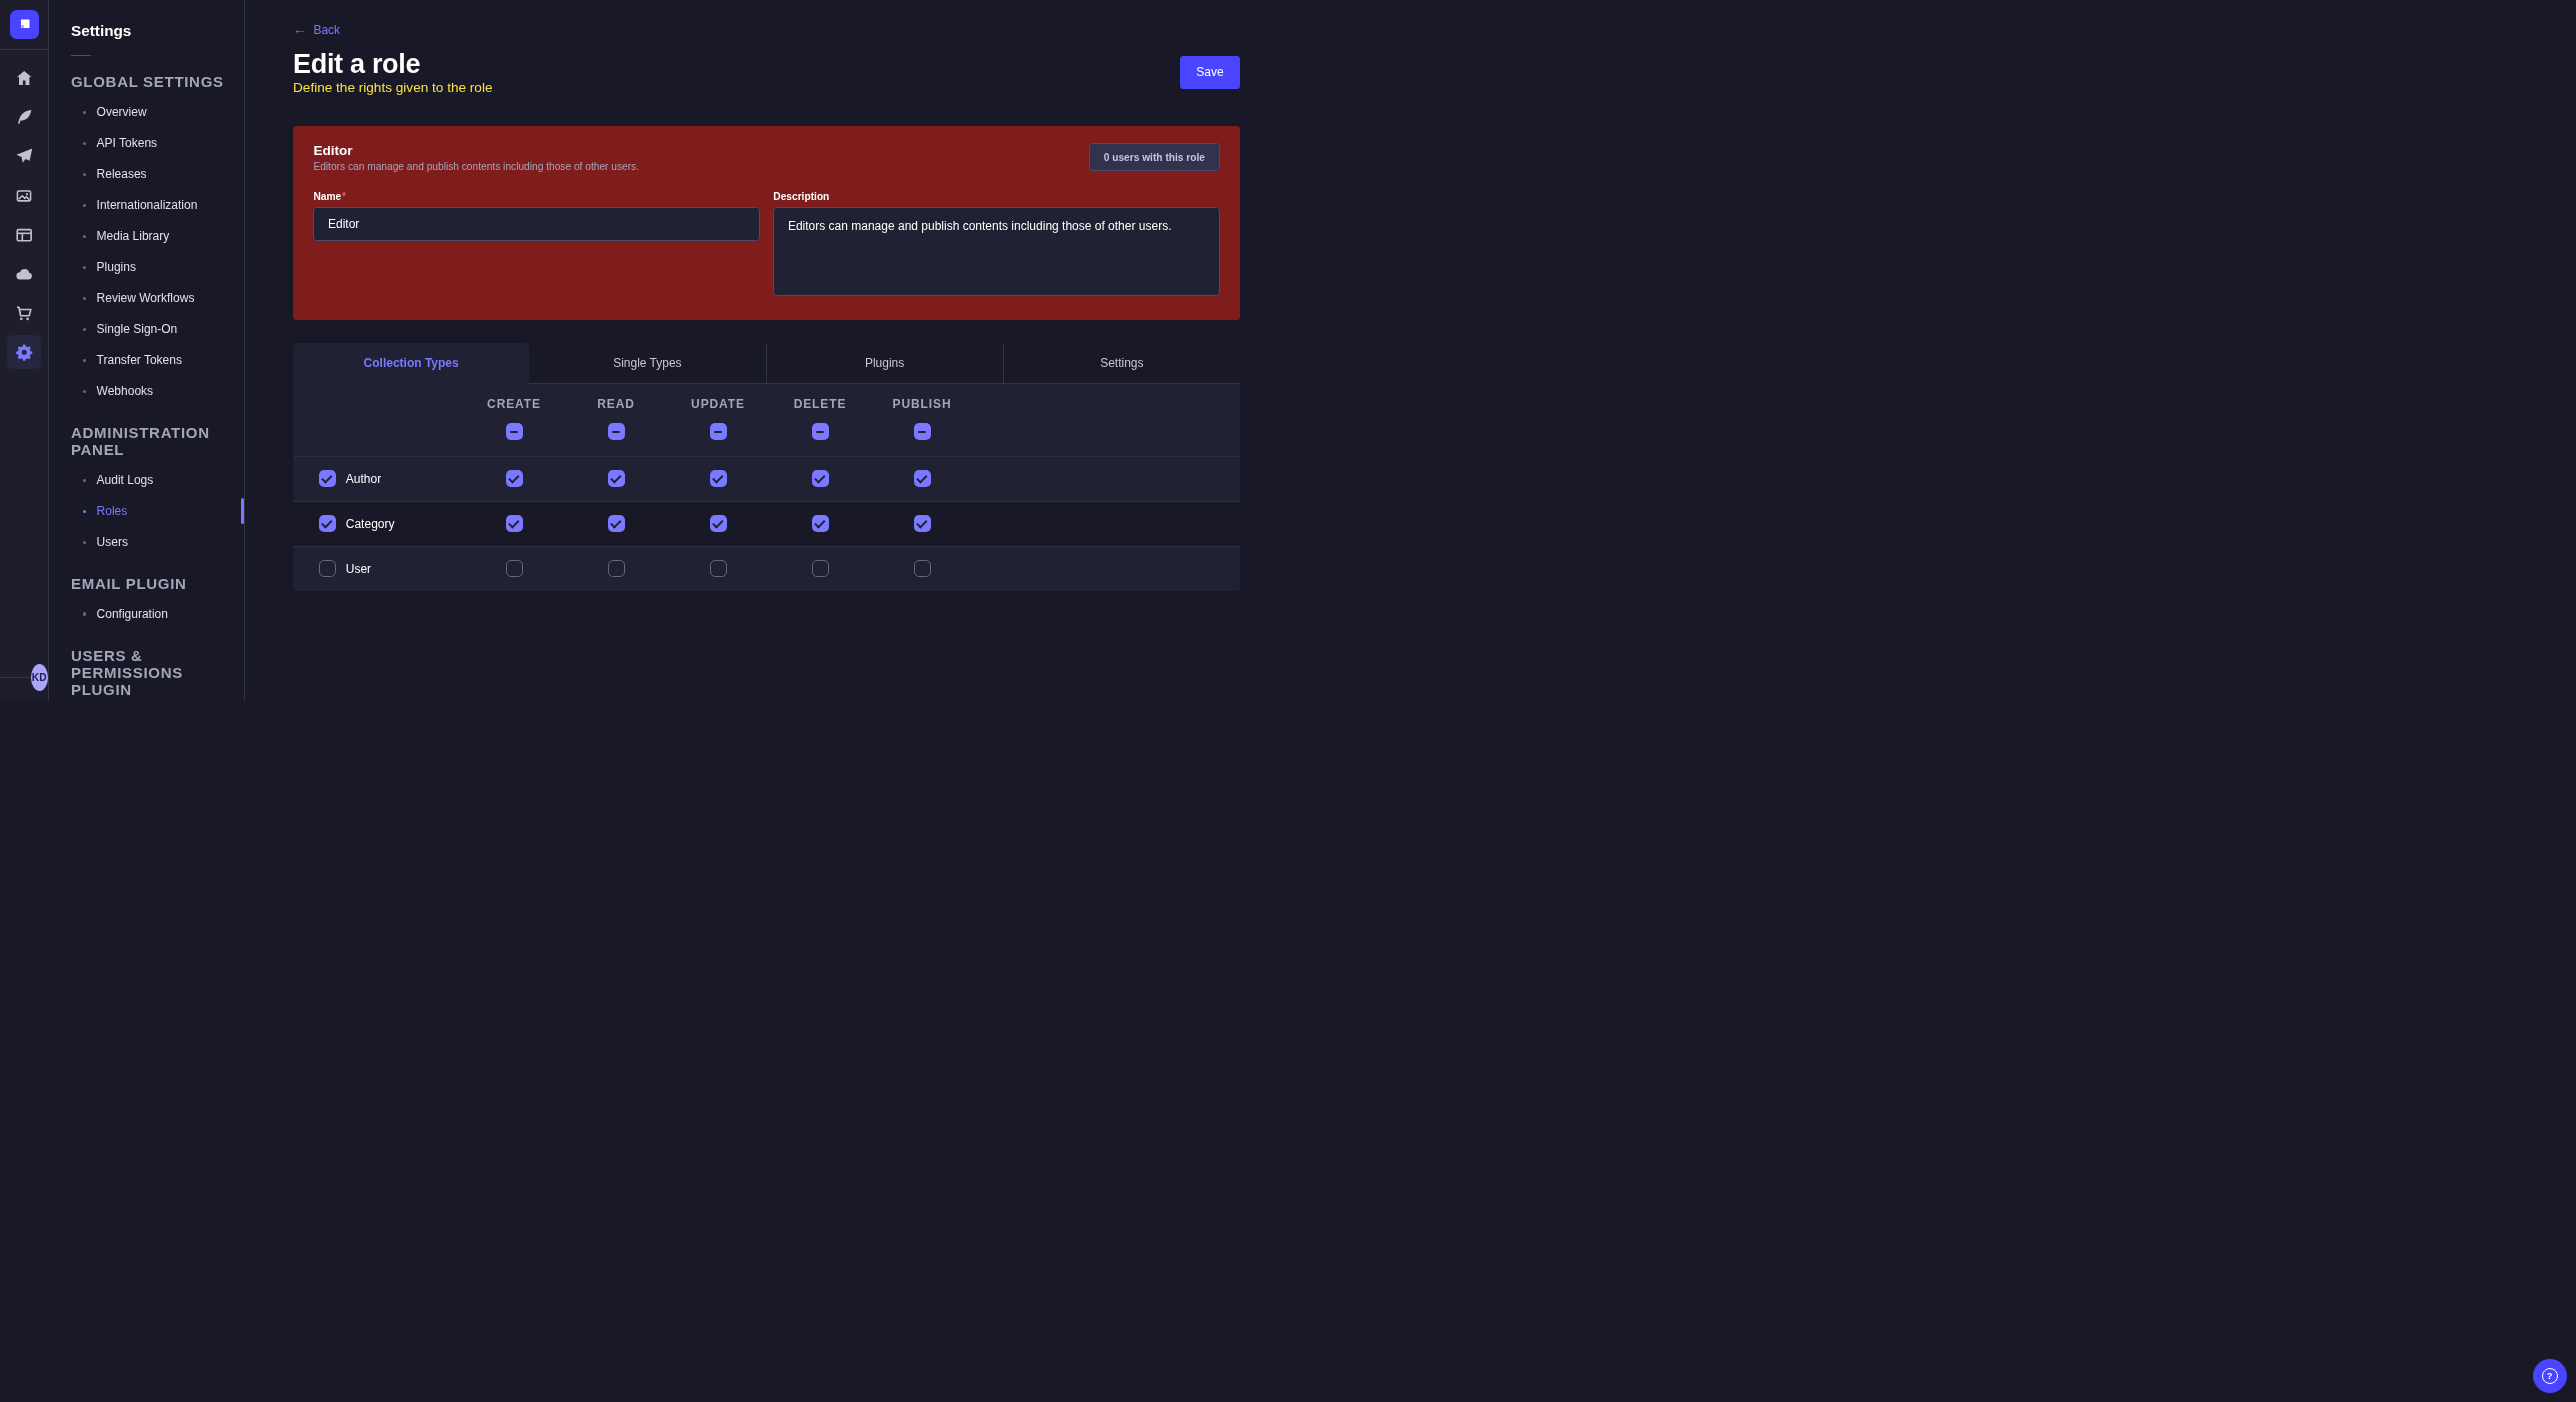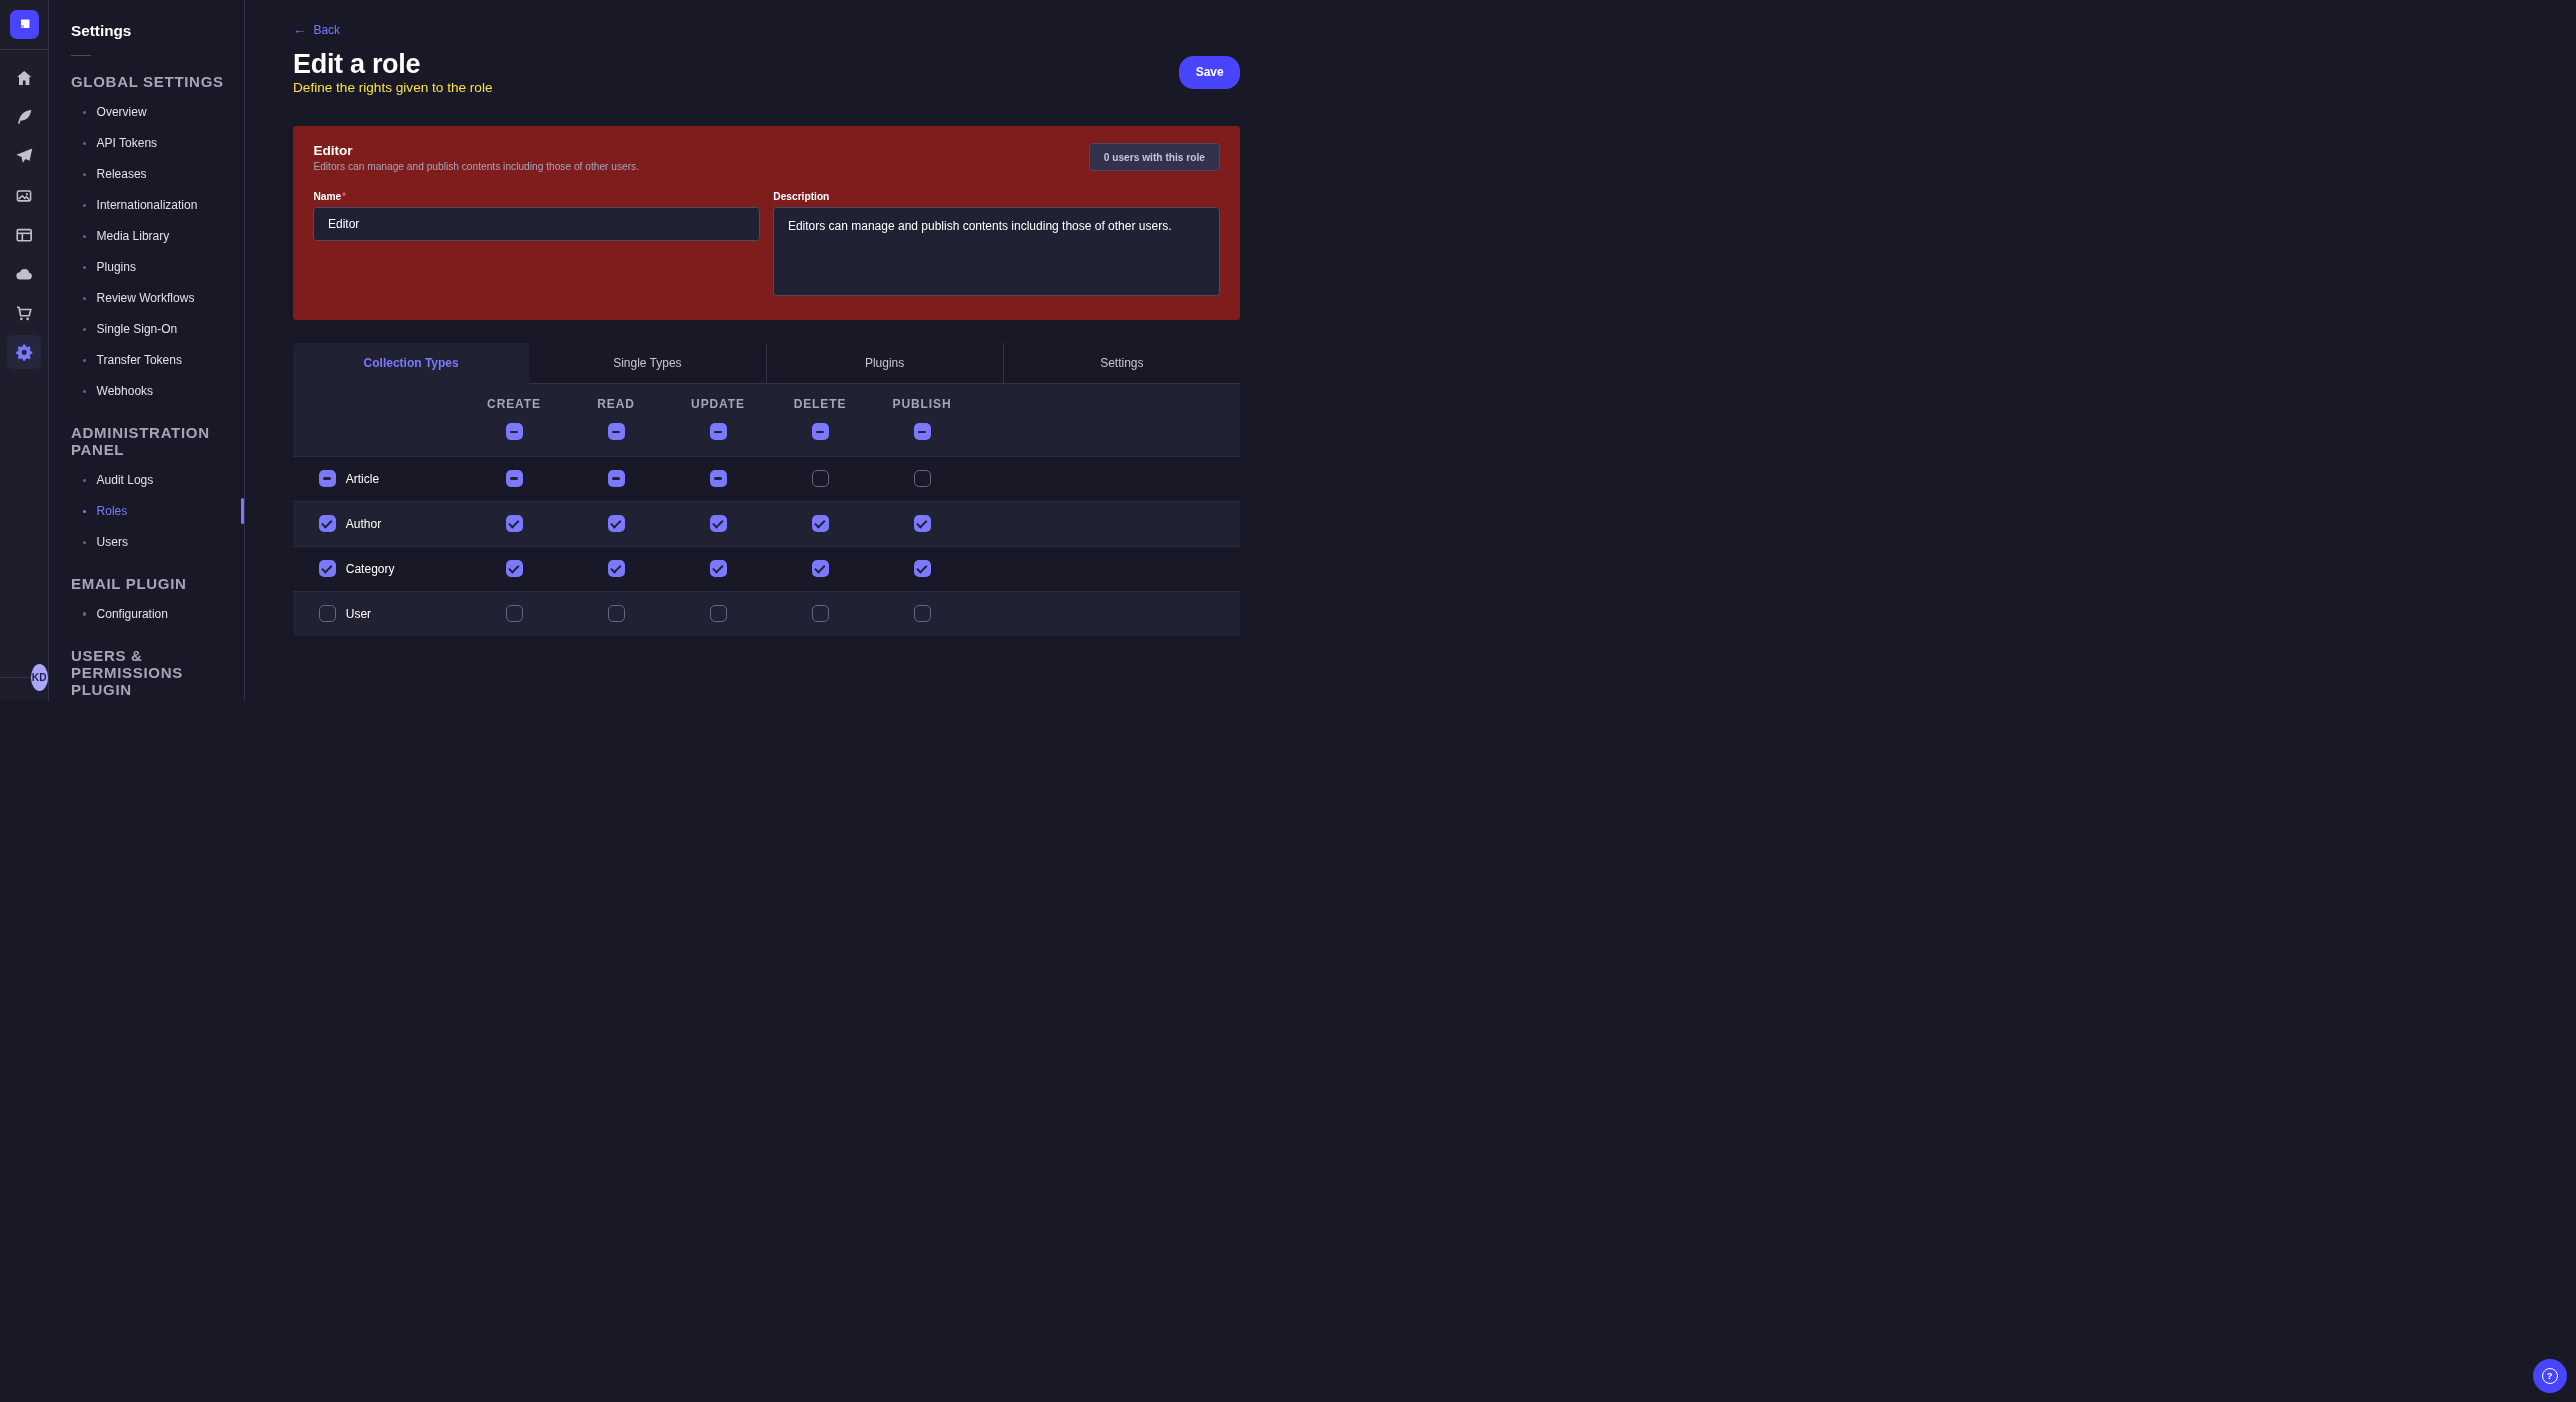--- a/index.html
+++ b/index.html
@@ -43,21 +43,21 @@
 
   
   .main { flex:1; height:100%; overflow:hidden; padding:22px 48px 0; background:#181826; }
   .back { display:inline-flex; align-items:center; gap:6.8px; color:#7b79ff; font-size:12px;
     cursor:pointer; }
   .back .arrow { font-size:13.6px; line-height:1; }
   .header-row { display:flex; justify-content:space-between; align-items:flex-start; margin-top:12px; }
   .page-title { font-size:27px; font-weight:700; letter-spacing:-0.3px; }
   .page-subtitle { font-size:13.6px; color:#fde047; margin-top:0; }
   .btn-save { background:#4945ff; border:0.9px solid #4945ff; color:#fff; font-size:12px;
-    font-weight:700; padding:8.5px 15.3px; border-radius:14px; cursor:pointer; margin-top:6.8px;
+    font-weight:400; padding:8.5px 15.3px; border-radius:3px; cursor:pointer; margin-top:6.8px;
     font-family:inherit; }
 
   .card { background:#7f1d1d; border-radius:3.4px; box-shadow:0 0.9px 3.4px rgba(33,33,52,.1); }
   .role-card { margin-top:31px; padding:17px 20.4px 20.4px; }
   .role-head { display:flex; justify-content:space-between; align-items:flex-start; }
   .role-title { font-size:13.6px; font-weight:700; }
   .role-sub { font-size:10.2px; color:#a5a5ba; margin-top:3.4px; }
   .btn-users { background:#32324d; border:0.9px solid #4a4a6a; color:#c6c6d8; font-size:10.2px;
     font-weight:600; padding:7.7px 13.6px; border-radius:3.4px; cursor:pointer; font-family:inherit; }
   .fields { display:grid; grid-template-columns:1fr 1fr; gap:13.6px; margin-top:19px; }
@@ -316,41 +316,20 @@
             <div class="col-head">
               <div class="col-label">DELETE</div>
               <div class="cb indeterminate"></div>
             </div>
             <div class="col-head">
               <div class="col-label">PUBLISH</div>
               <div class="cb indeterminate"></div>
             </div>
           </div>
         <div id="perm-rows">
-            <div class="perm-grid perm-row odd">
-              <div class="row-label-cell">
-                <div class="cb indeterminate"></div>
-                <span class="row-label">Article</span>
-              </div>
-              <div class="cb-cell">
-                <div class="cb indeterminate"></div>
-              </div>
-              <div class="cb-cell">
-                <div class="cb indeterminate"></div>
-              </div>
-              <div class="cb-cell">
-                <div class="cb indeterminate"></div>
-              </div>
-              <div class="cb-cell">
-                <div class="cb unchecked"></div>
-              </div>
-              <div class="cb-cell">
-                <div class="cb unchecked"></div>
-              </div>
-            </div>
             <div class="perm-grid perm-row even">
               <div class="row-label-cell">
                 <div class="cb checked"></div>
                 <span class="row-label">Author</span>
               </div>
               <div class="cb-cell">
                 <div class="cb checked"></div>
               </div>
               <div class="cb-cell">
                 <div class="cb checked"></div>

